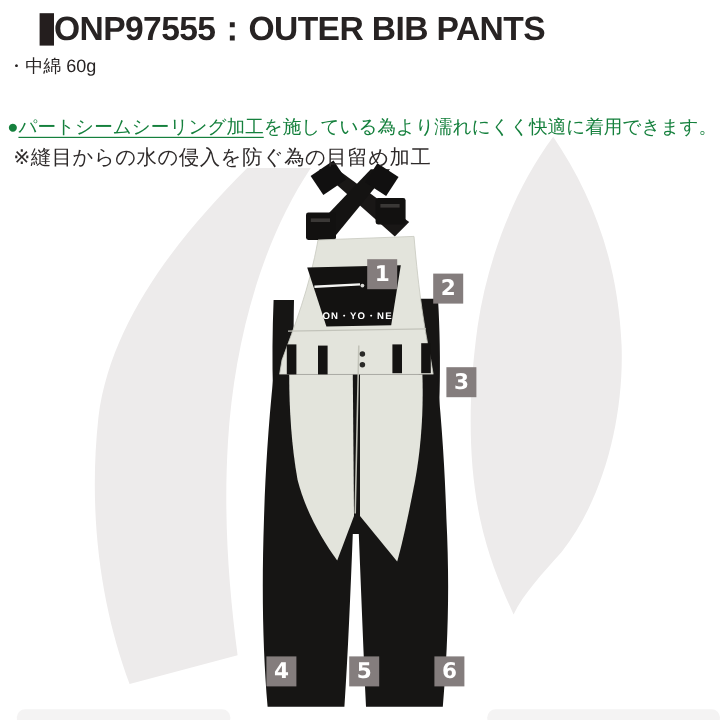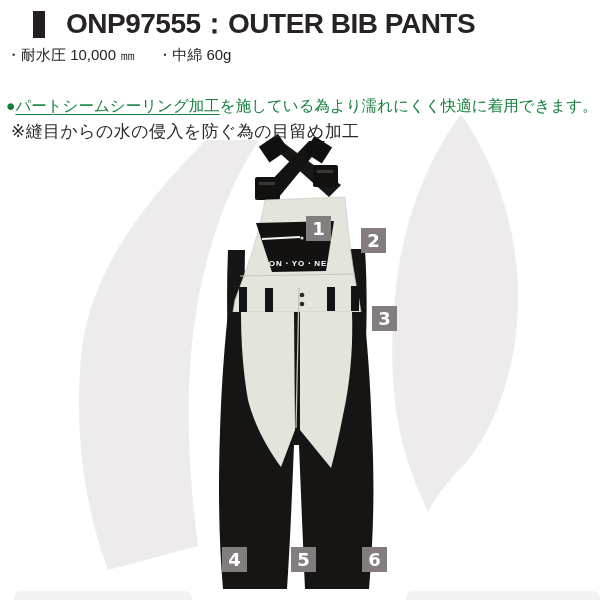--- a/index.html
+++ b/index.html
@@ -4,21 +4,21 @@
 <style>
   html,body{margin:0;padding:0;}
   body{
     width:600px;height:600px;overflow:hidden;background:#ffffff;
     font-family:"Liberation Sans","DejaVu Sans",sans-serif;
     -webkit-font-smoothing:antialiased;
   }
   .page{position:relative;width:600px;height:600px;overflow:hidden;background:#fff;}
 
   
-  .title-row{position:absolute;top:10px;left:33px;display:flex;align-items:flex-end;gap:21px;z-index:3;}
+  .title-row{position:absolute;top:10px;left:33px;display:flex;align-items:flex-end;gap:0;z-index:3;}
   .title-bar{width:12px;height:27px;background:#241e1e;flex:0 0 auto;}
   .title-text{font-size:28px;font-weight:600;letter-spacing:-0.5px;color:#272323;line-height:1;white-space:nowrap;}
 
   .specs-row{position:absolute;top:46px;left:6px;z-index:3;display:flex;white-space:nowrap;
              font-size:15px;color:#272323;}
   .specs-row .spec+.spec{margin-left:22px;}
 
   .desc-line{position:absolute;top:69px;left:6px;z-index:3;font-size:16px;color:#272323;white-space:nowrap;}
 
   .feature-line{position:absolute;top:96px;left:6px;z-index:3;font-size:15.5px;color:#15803d;white-space:nowrap;}
@@ -45,21 +45,20 @@
 <body>
 
 <div class="page">
 
   <div class="title-row">
     <div class="title-bar"></div>
     <div class="title-text">ONP97555：OUTER BIB PANTS</div>
   </div>
 
   <div class="specs-row">
-    <span class="spec">・耐水圧 10,000 ㎜</span>
     <span class="spec">・中綿 60g</span>
   </div>
 
 
   <div class="feature-line"><span>●</span><span class="ul">パートシームシーリング加工</span><span>を施している為より濡れにくく快適に着用できます。</span></div>
 
   <div class="note-line">※縫目からの水の侵入を防ぐ為の目留め加工</div>
 
   <svg class="figure-svg" viewBox="0 0 600 600" aria-hidden="true">
 

